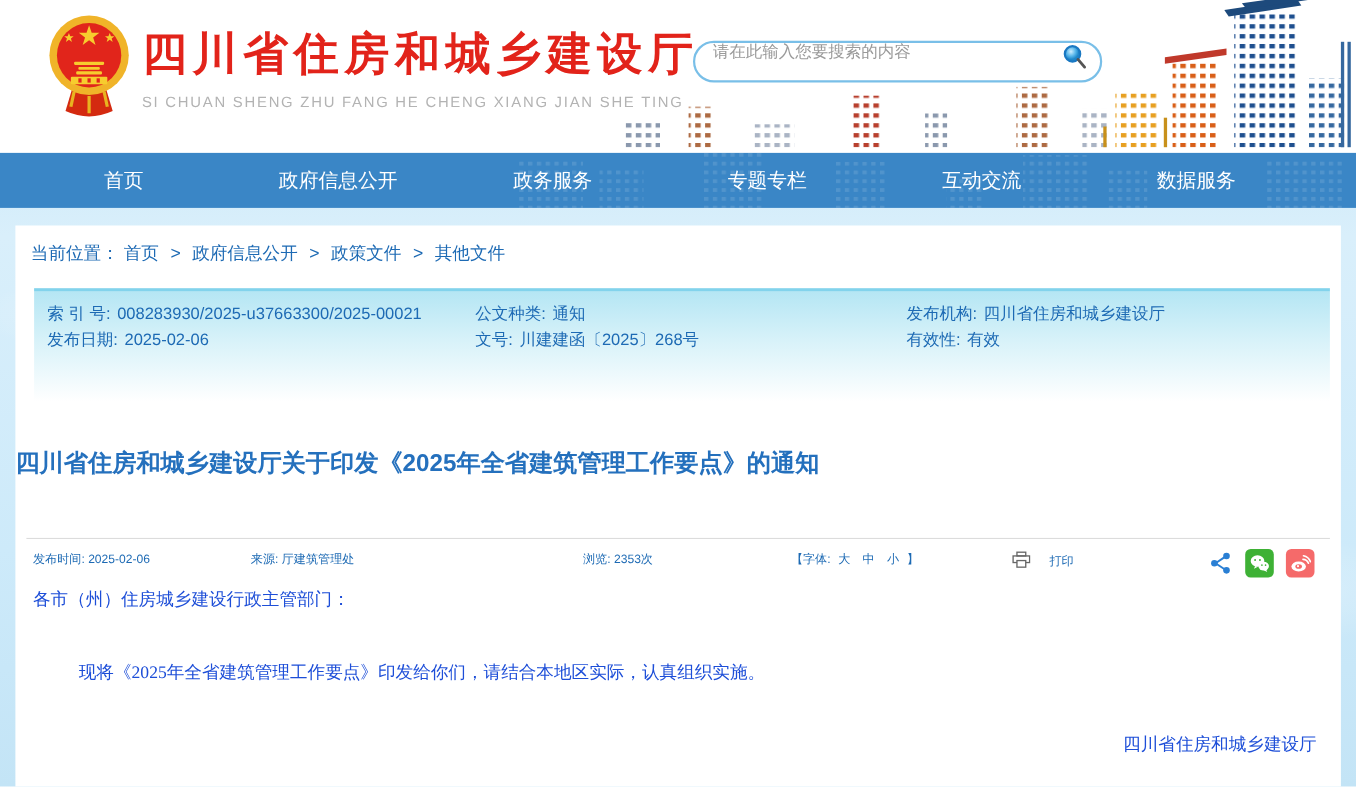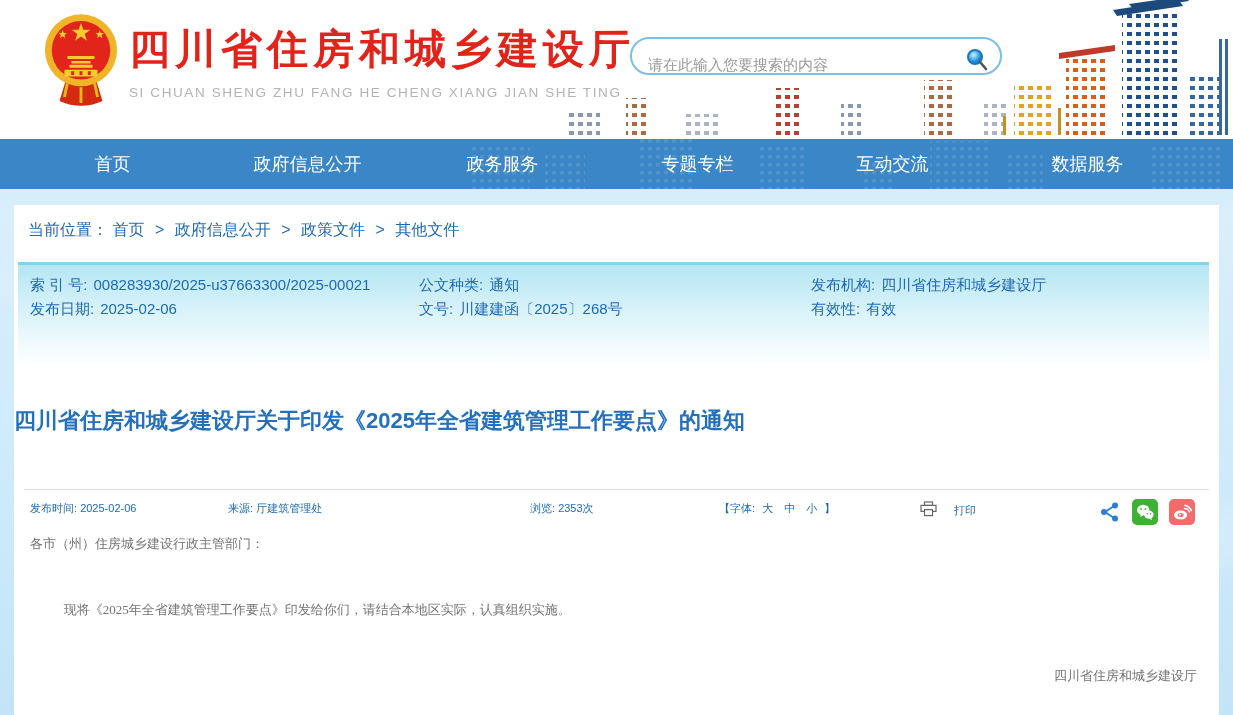--- a/index.html
+++ b/index.html
@@ -22,42 +22,42 @@
   .emblem{ position:absolute; left:42px; top:11px; }
   .brand{ position:absolute; left:129px; top:22px; }
   .brand h1{
     font-family:"Liberation Serif","DejaVu Serif",serif;
     font-weight:bold; font-size:41px; color:#e2231a; letter-spacing:5px; white-space:nowrap;
   }
   .brand .pinyin{ margin-top:8px; font-size:13.5px; color:#b3b3b3; letter-spacing:1.6px; white-space:nowrap; }
   .search{
     position:absolute; left:630px; top:37px; width:372px; height:38px;
     border:2px solid #79bfe8; border-radius:20px; background:#fff;
-    display:flex; align-items:flex-end; padding:0 10px 0 16px; z-index:5;
+    display:flex; align-items:flex-start; padding:0 10px 0 16px; z-index:5;
   }
   .search input{ border:none; outline:none; flex:1; font-size:15px; color:#333; background:transparent; font-family:inherit; }
   .search input::placeholder{ color:#9a9a9a; }
   .search .mag{ cursor:pointer; display:flex; }
   .cityscape{ position:absolute; right:0; bottom:0; }
 
   
   .nav{ position:absolute; top:139px; left:0; width:1233px; height:50px; background:#3a86c6; overflow:hidden; }
   .nav .nav-pattern{ position:absolute; inset:0; opacity:.6; }
   .nav .items{ position:relative; display:grid; grid-template-columns:repeat(6,195px); padding-left:15px; height:50px; }
   .nav .item{ color:#fff; font-size:18px; line-height:50px; text-align:center; cursor:pointer; white-space:nowrap; }
 
   
   .panel{ position:absolute; top:205px; left:14px; width:1205px; height:648px; background:#fff; }
 
   .breadcrumb{ position:absolute; top:15px; left:14px; font-size:16px; color:#1d6ab4; }
   .breadcrumb a{ color:#1d6ab4; text-decoration:none; cursor:pointer; }
   .breadcrumb .sep{ margin:0 6px; color:#1d6ab4; }
 
   .metabox{
-    position:absolute; top:57px; left:4px; right:10px; height:103px;
+    position:absolute; top:57px; left:17px; right:10px; height:103px;
     border-top:3px solid #82d3ec;
     background:linear-gradient(180deg,#b5e6f4 0%,#d8f2f9 45%,#ffffff 100%);
     padding:11px 16px 0 12px;
     display:grid; grid-template-columns:389px 392px 1fr; grid-auto-rows:24px;
     font-size:15px; color:#1d6ab4;
   }
   .metabox .cell{ white-space:nowrap; }
   .metabox .cell .v{ margin-left:6px; }
 
   .article-title{
@@ -70,21 +70,21 @@
   .metarow .fontsize span.sz{ margin:0 4px; cursor:pointer; }
   .metarow .printbtn{ display:flex; align-items:center; gap:17px; cursor:pointer; color:#1d6ab4; }
   .shareicons{ position:absolute; right:24px; top:-2px; display:flex; align-items:center; gap:11px; }
   .icon-badge{ width:26px; height:26px; border-radius:5px; display:flex; align-items:center; justify-content:center; cursor:pointer; }
   .badge-wechat{ background:#3eb135; }
   .badge-weibo{ background:#f56a6a; }
   .share-plain{ cursor:pointer; display:flex; }
 
   .rule{ position:absolute; top:284px; left:10px; right:10px; border-bottom:1px solid #dcdcdc; }
 
-  .body-text{ font-family:"Liberation Serif","DejaVu Serif",serif; font-size:13px; color:#737373; }
+  .body-text{ font-family:"Liberation Serif","DejaVu Serif",serif; font-size:16px; color:#1d4ed8; }
   .p1{ position:absolute; top:330px; left:16px; }
   .p2{ position:absolute; top:396px; left:16px; text-indent:2.6em; }
   .signature{ position:absolute; top:462px; right:22px; }
 </style>
 </head>
 <body>
 
 <div class="header">
 
   <div class="emblem">

